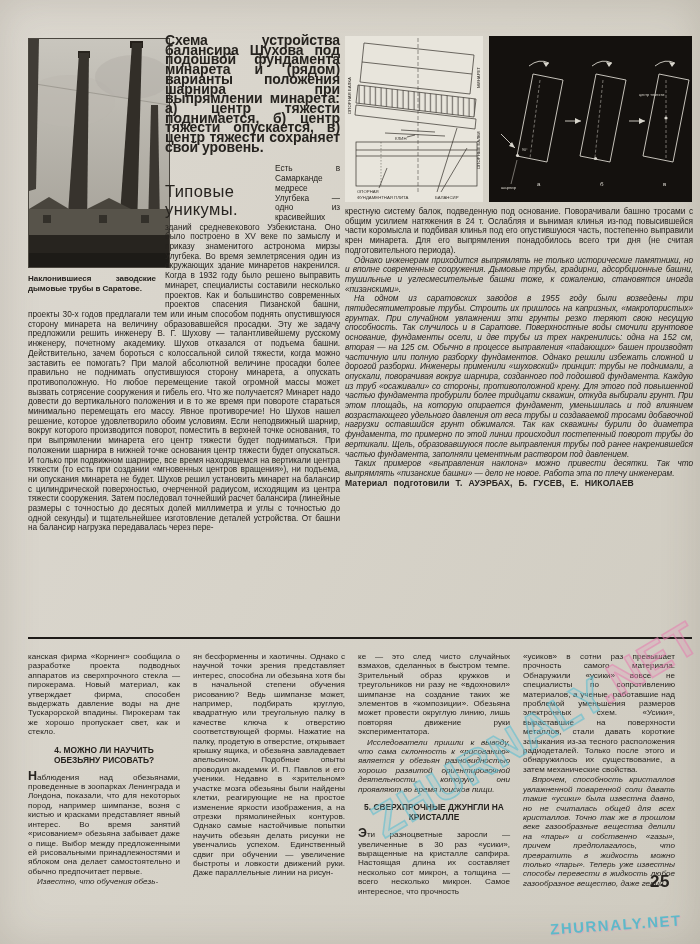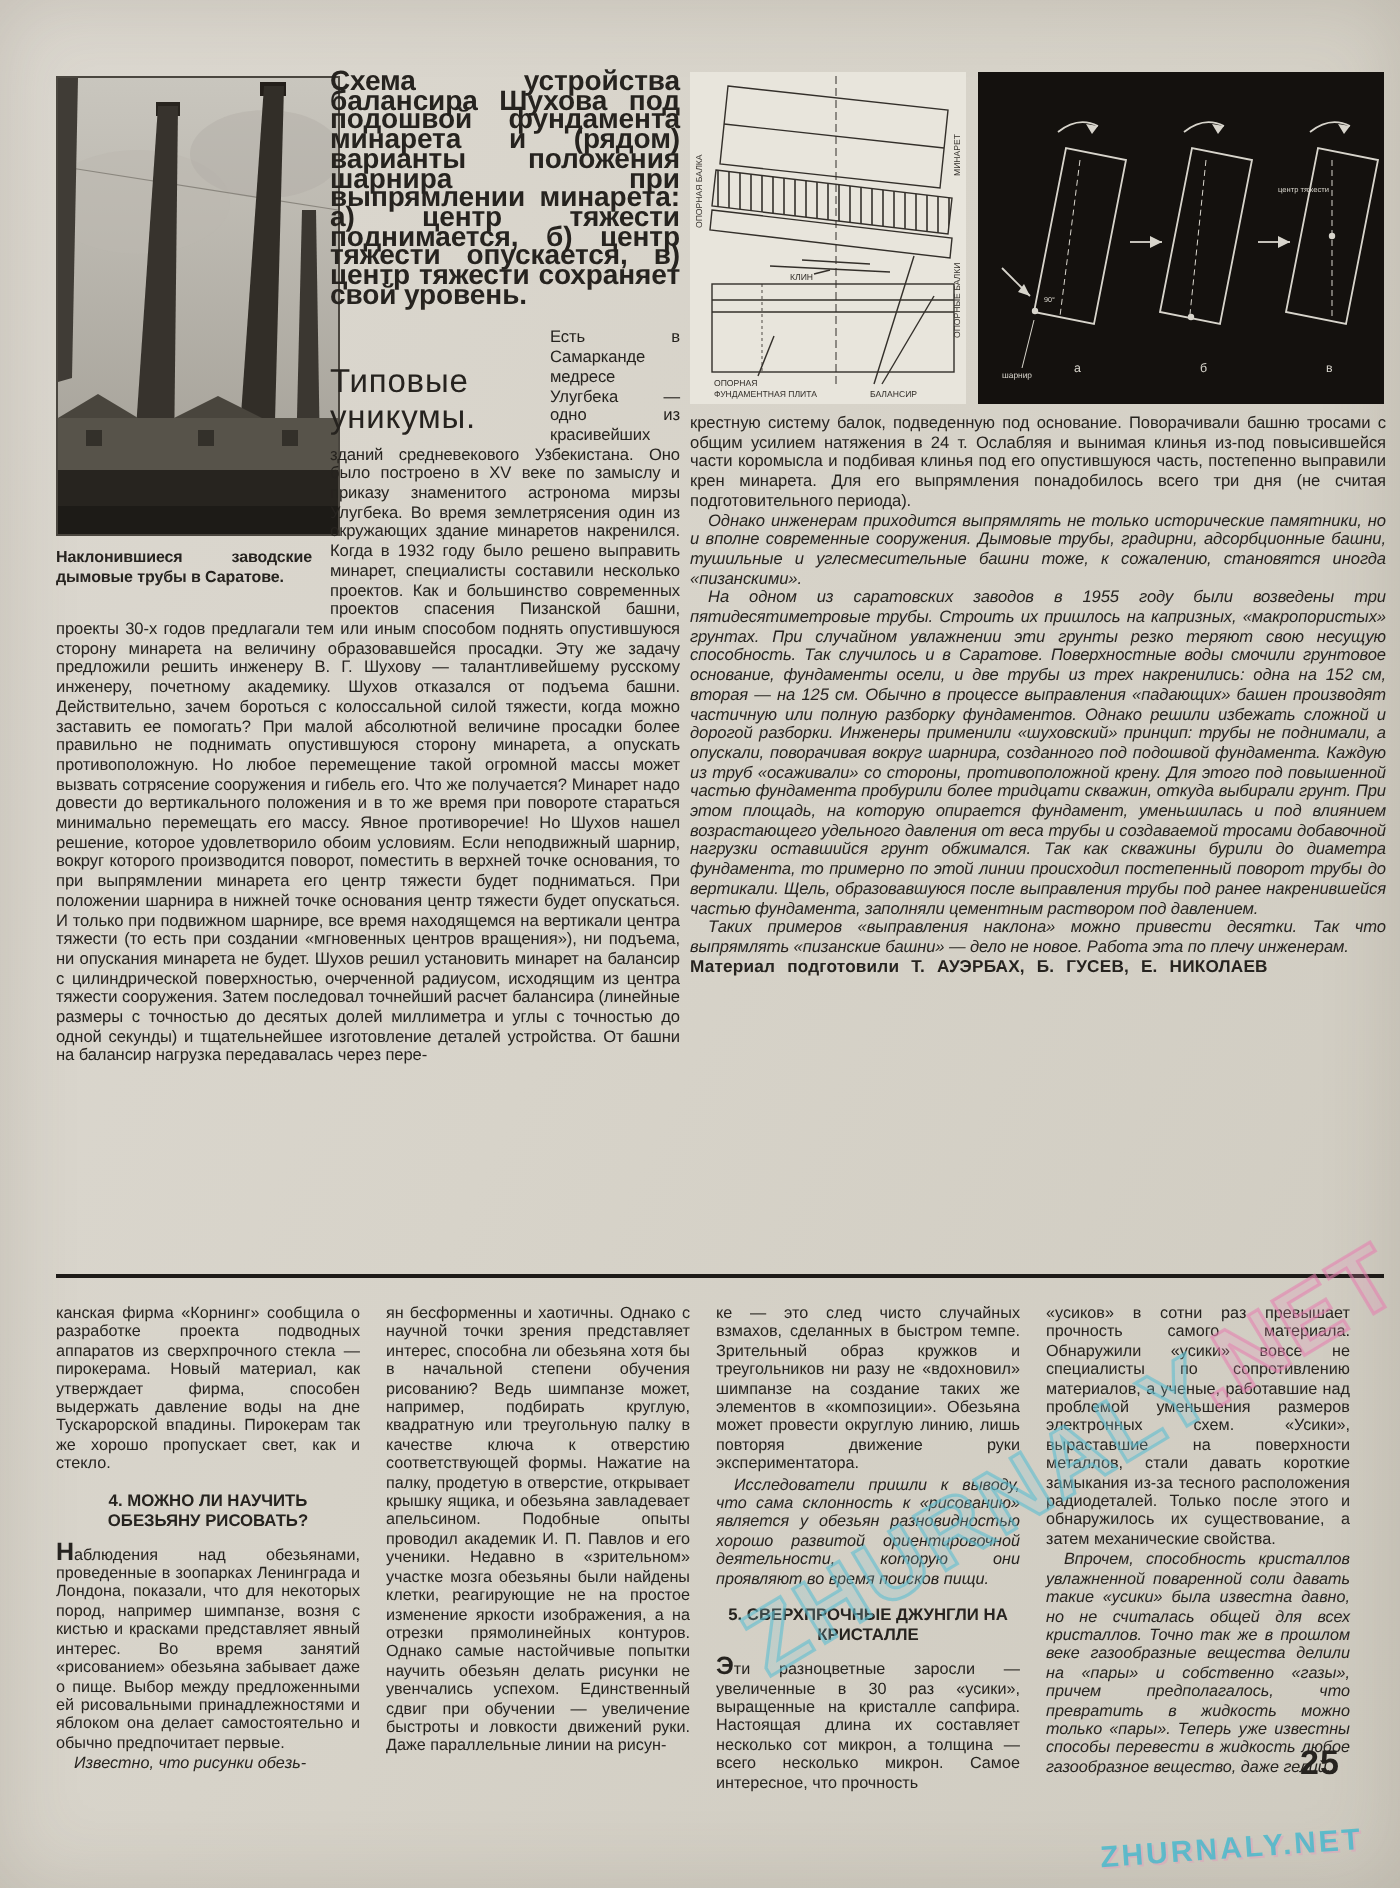--- a/index.html
+++ b/index.html
@@ -169,21 +169,21 @@
     <p class="byline">Материал подготовили Т. АУЭРБАХ, Б. ГУСЕВ, Е. НИКОЛАЕВ</p>
   </div>
 
   <div class="rule"></div>
 
   <div class="bottom">
     <div class="bcol">
       <p>канская фирма «Корнинг» сообщила о разработке проекта подводных аппаратов из сверхпрочного стекла — пирокерама. Новый материал, как утверждает фирма, способен выдержать давление воды на дне Тускарорской впадины. Пирокерам так же хорошо пропускает свет, как и стекло.</p>
       <h3 class="bhead">4. МОЖНО ЛИ НАУЧИТЬ ОБЕЗЬЯНУ РИСОВАТЬ?</h3>
       <p class="dropcap">Наблюдения над обезьянами, проведенные в зоопарках Ленинграда и Лондона, показали, что для некоторых пород, например шимпанзе, возня с кистью и красками представляет явный интерес. Во время занятий «рисованием» обезьяна забывает даже о пище. Выбор между предложенными ей рисовальными принадлежностями и яблоком она делает самостоятельно и обычно предпочитает первые.</p>
-      <p class="indent">Известно, что рисунки обезь-</p>
+      <p class="indent">Известно, что обучения обезь-</p>
     </div>
     <div class="bcol">
       <p>ян бесформенны и хаотичны. Однако с научной точки зрения представляет интерес, способна ли обезьяна хотя бы в начальной степени обучения рисованию? Ведь шимпанзе может, например, подбирать круглую, квадратную или треугольную палку в качестве ключа к отверстию соответствующей формы. Нажатие на палку, продетую в отверстие, открывает крышку ящика, и обезьяна завладевает апельсином. Подобные опыты проводил академик И. П. Павлов и его ученики. Недавно в «зрительном» участке мозга обезьяны были найдены клетки, реагирующие не на простое изменение яркости изображения, а на отрезки прямолинейных контуров. Однако самые настойчивые попытки научить обезьян делать рисунки не увенчались успехом. Единственный сдвиг при обучении — увеличение быстроты и ловкости движений руки. Даже параллельные линии на рисун-</p>
     </div>
     <div class="bcol">
       <p>ке — это след чисто случайных взмахов, сделанных в быстром темпе. Зрительный образ кружков и треугольников ни разу не «вдохновил» шимпанзе на создание таких же элементов в «композиции». Обезьяна может провести округлую линию, лишь повторяя движение руки экспериментатора.</p>
       <p class="indent">Исследователи пришли к выводу, что сама склонность к «рисованию» является у обезьян разновидностью хорошо развитой ориентировочной деятельности, которую они проявляют во время поисков пищи.</p>
       <h3 class="bhead">5. СВЕРХПРОЧНЫЕ ДЖУНГЛИ НА КРИСТАЛЛЕ</h3>
       <p class="dropcap">Эти разноцветные заросли — увеличенные в 30 раз «усики», выращенные на кристалле сапфира. Настоящая длина их составляет несколько сот микрон, а толщина — всего несколько микрон. Самое интересное, что прочность</p>
     </div>

